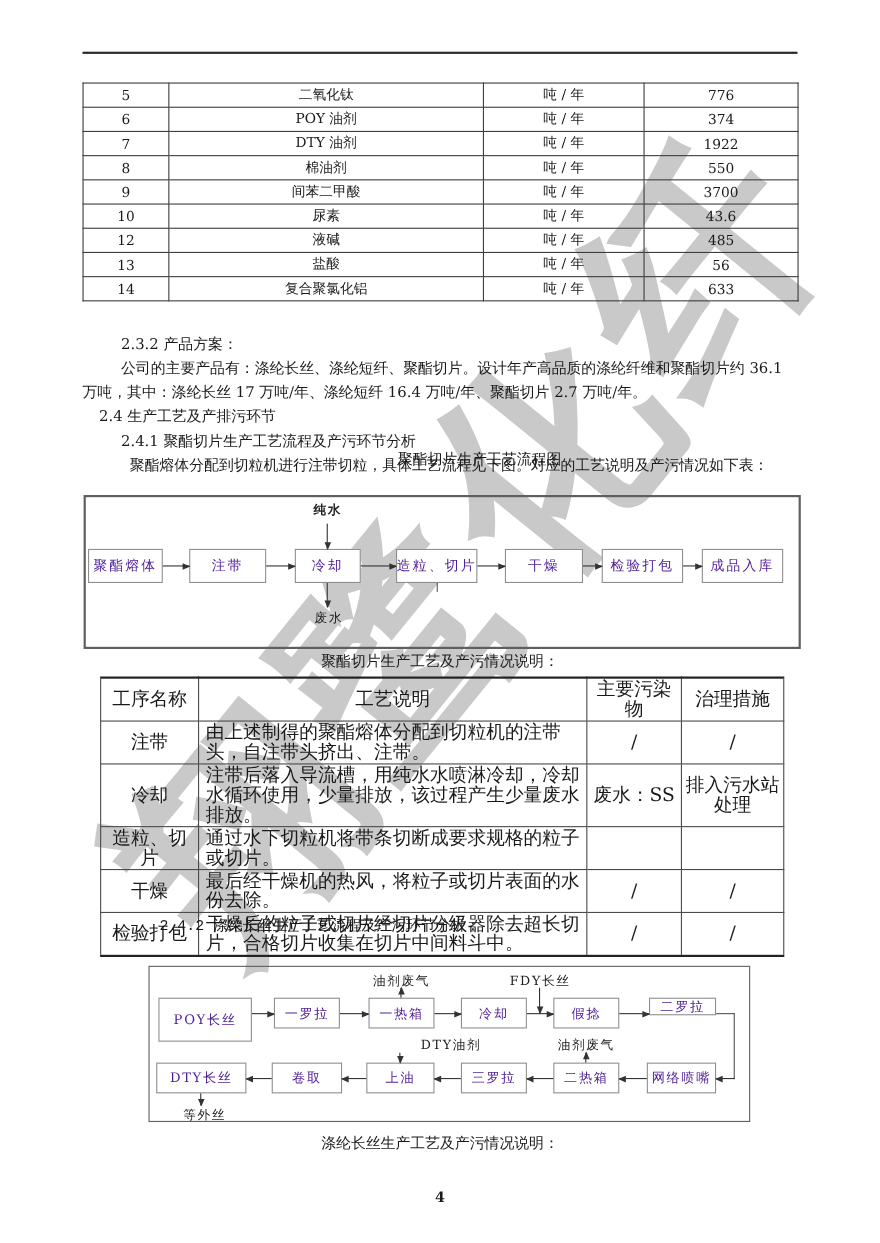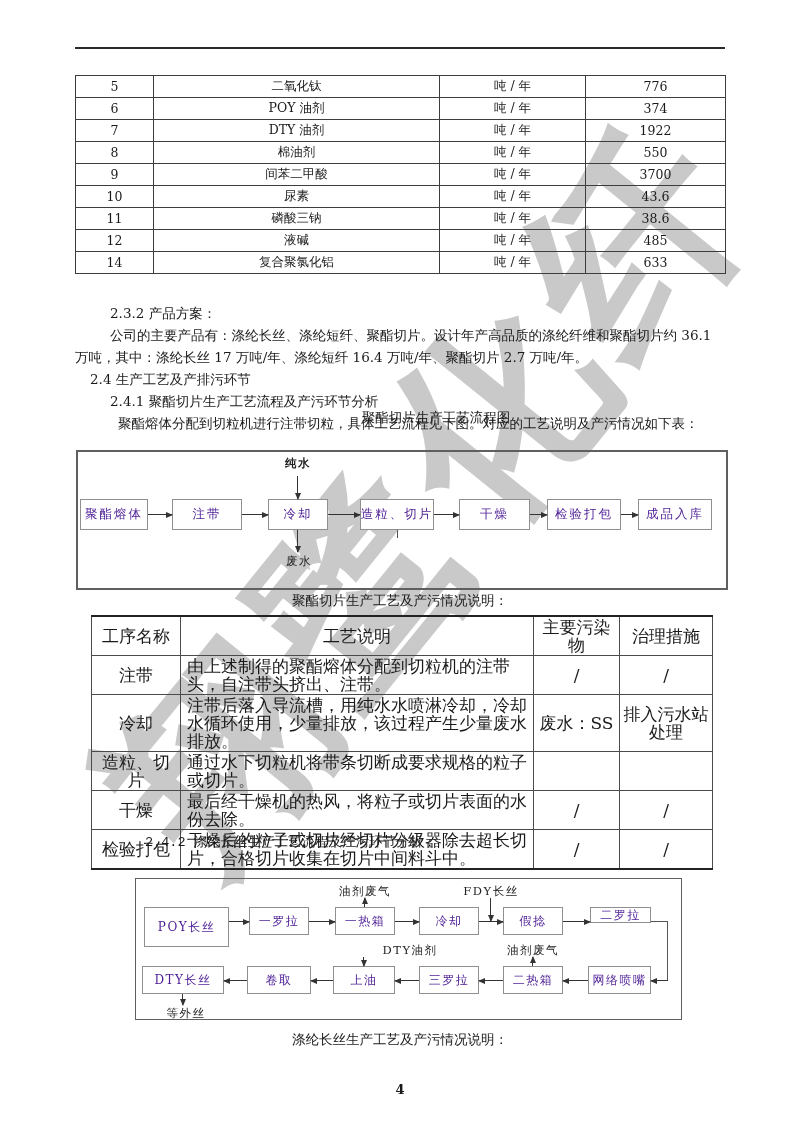--- a/index.html
+++ b/index.html
@@ -110,34 +110,34 @@
           <td>3700</td>
         </tr>
 
         <tr>
           <td>10</td>
           <td>尿素</td>
           <td>吨 / 年</td>
           <td>43.6</td>
         </tr>
 
-        <tr>
-          <td>11</td>
-          <td>磷酸三钠</td>
-          <td>吨 / 年</td>
-          <td>38.6</td>
-        </tr>
 
         <tr>
           <td>12</td>
           <td>液碱</td>
           <td>吨 / 年</td>
           <td>485</td>
         </tr>
 
+        <tr>
+          <td>13</td>
+          <td>盐酸</td>
+          <td>吨 / 年</td>
+          <td>56</td>
+        </tr>
 
         <tr>
           <td>14</td>
           <td>复合聚氯化铝</td>
           <td>吨 / 年</td>
           <td>633</td>
         </tr>
       </tbody>
   </table>
 

